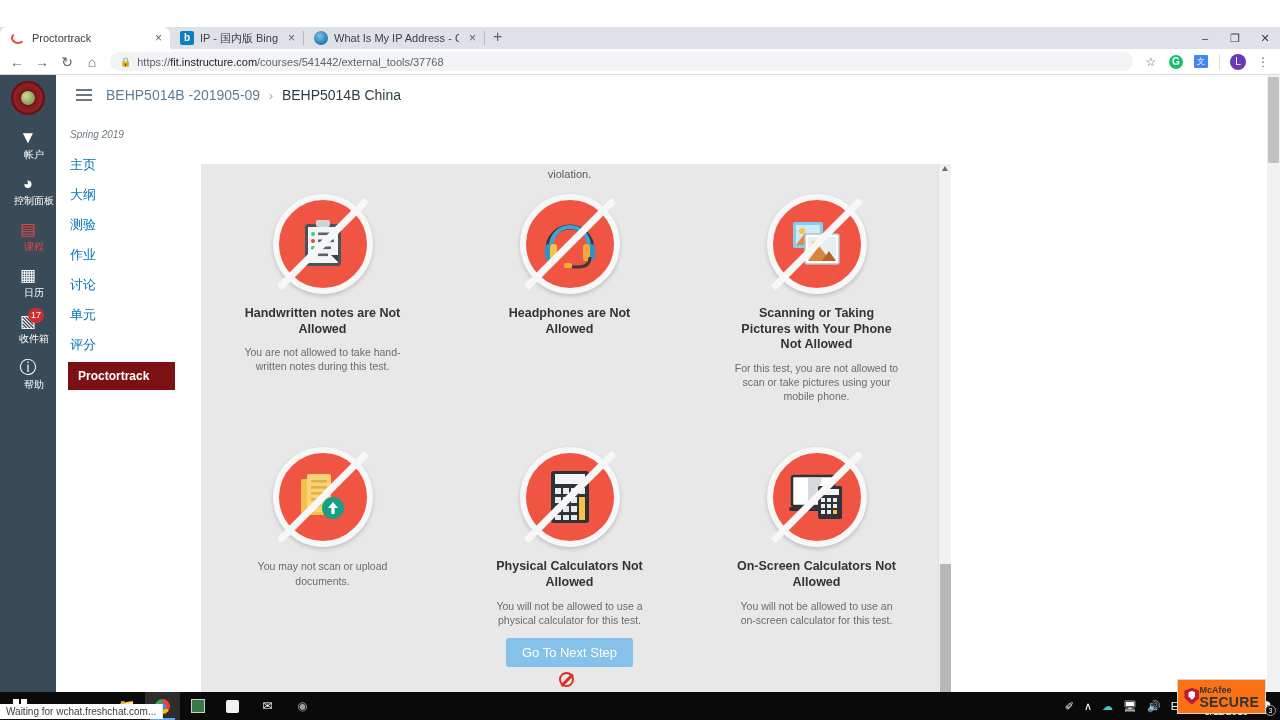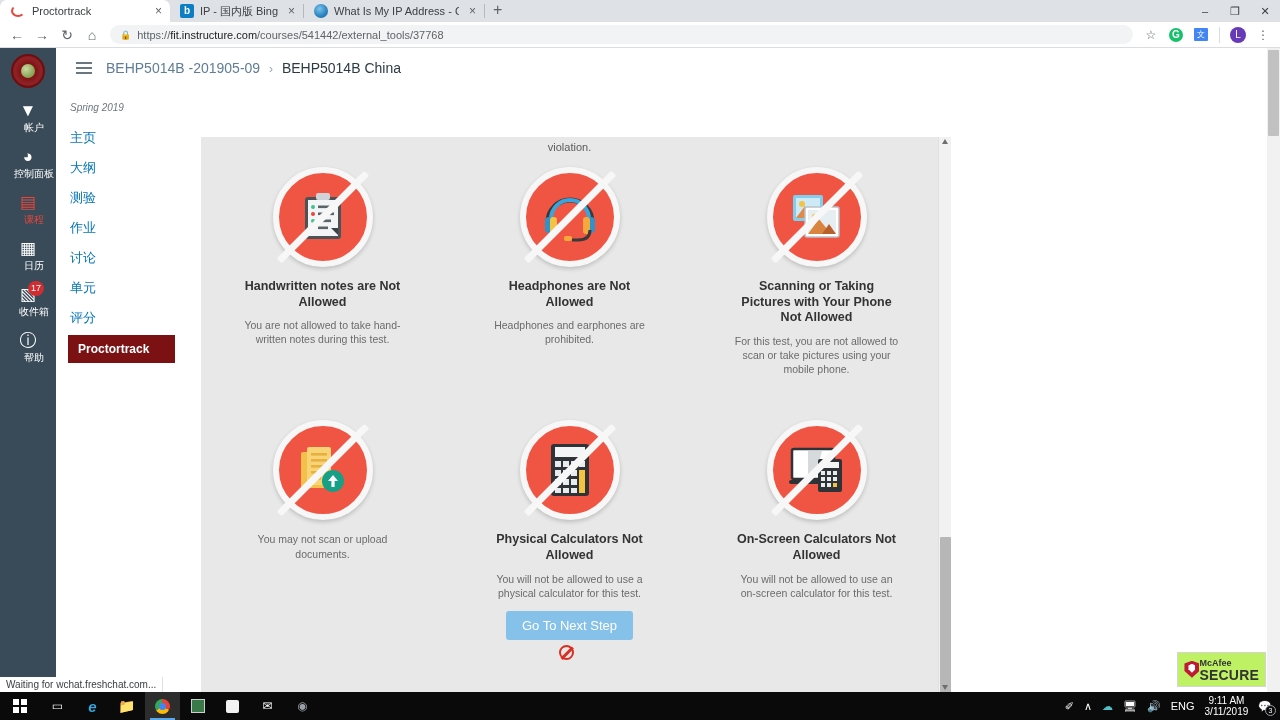--- a/index.html
+++ b/index.html
@@ -5,21 +5,21 @@
   * { box-sizing: border-box; margin: 0; padding: 0; }
   html, body { width: 1280px; height: 720px; overflow: hidden; }
   body {
     font-family: "Liberation Sans", sans-serif;
     background: #ffffff;
     font-size: 12px;
     color: #222;
   }
 
   
-  .chrome { width: 1280px; height: 692px; background: #dee1e6; position: relative; }
+  .chrome { width: 1280px; height: 692px; background: #dee1e6; position: relative; margin-top: 27px; }
 
   .tabstrip {
     height: 22px; background: #dee1e6; display: flex; align-items: flex-end;
     padding-left: 0px; position: relative;
   }
   .tab {
     height: 22px; display: flex; align-items: center; gap: 6px;
     padding: 0 8px 0 10px; font-size: 11px; color: #3c4043;
     min-width: 110px; max-width: 180px; position: relative;
   }
@@ -227,21 +227,21 @@
   .nocursor {
     position: absolute; left: 559px; top: 597px; width: 15px; height: 15px;
     border: 2.5px solid #d93025; border-radius: 50%; z-index: 40;
   }
   .nocursor::after {
     content: ""; position: absolute; left: 50%; top: 50%; width: 2.5px;
     height: 16px; background: #d93025; transform: translate(-50%,-50%) rotate(45deg);
   }
 
   .mcafee {
-    position: absolute; right: 14px; bottom: 5px; background: #bef264;
+    position: absolute; right: 14px; bottom: 5px; background: #f97316;
     border: 1px solid #d4d4d4; display: flex; align-items: center; 
     padding: 3px 6px; z-index: 20;
   }
   .mcafee .shield {
     width: 15px; height: 17px; background: #c01933;
     clip-path: polygon(50% 0%, 100% 16%, 100% 60%, 50% 100%, 0% 60%, 0% 16%);
     position: relative;
   }
   .mcafee .shield::after {
     content: ""; position: absolute; left: 4px; top: 3px; width: 7px; height: 9px;
@@ -467,21 +467,20 @@
                 <rect x="44" y="27" width="9" height="16" rx="4" fill="#2f93c9"></rect>
                 <rect x="8" y="27" width="7" height="17" rx="3" fill="#f5c342"></rect>
                 <rect x="41" y="27" width="7" height="17" rx="3" fill="#f5a93c"></rect>
                 <path d="M48 40 Q48 50 36 50 L30 50" fill="none" stroke="#3a3a3a" stroke-width="3"></path>
                 <rect x="22" y="46" width="8" height="5" rx="2" fill="#f5a93c"></rect>
               </svg>
               <span class="slash"></span>
             </div>
           </div>
           <h3>Headphones are Not Allowed</h3>
-          <p>Headphones and earphones are prohibited.</p>
         </div>
 
         <div class="cell">
           <div class="badge-wrap">
             <div class="nobadge">
               <svg class="glyph" width="52" height="48" viewBox="0 0 52 48">
                 <rect x="2" y="2" width="30" height="26" rx="2" fill="#7fd0ef"></rect>
                 <rect x="5" y="5" width="24" height="20" fill="#cfeaf7"></rect>
                 <circle cx="11" cy="11" r="3" fill="#f5c342"></circle>
                 <polygon points="5,25 14,13 23,25" fill="#e08a4a"></polygon>

